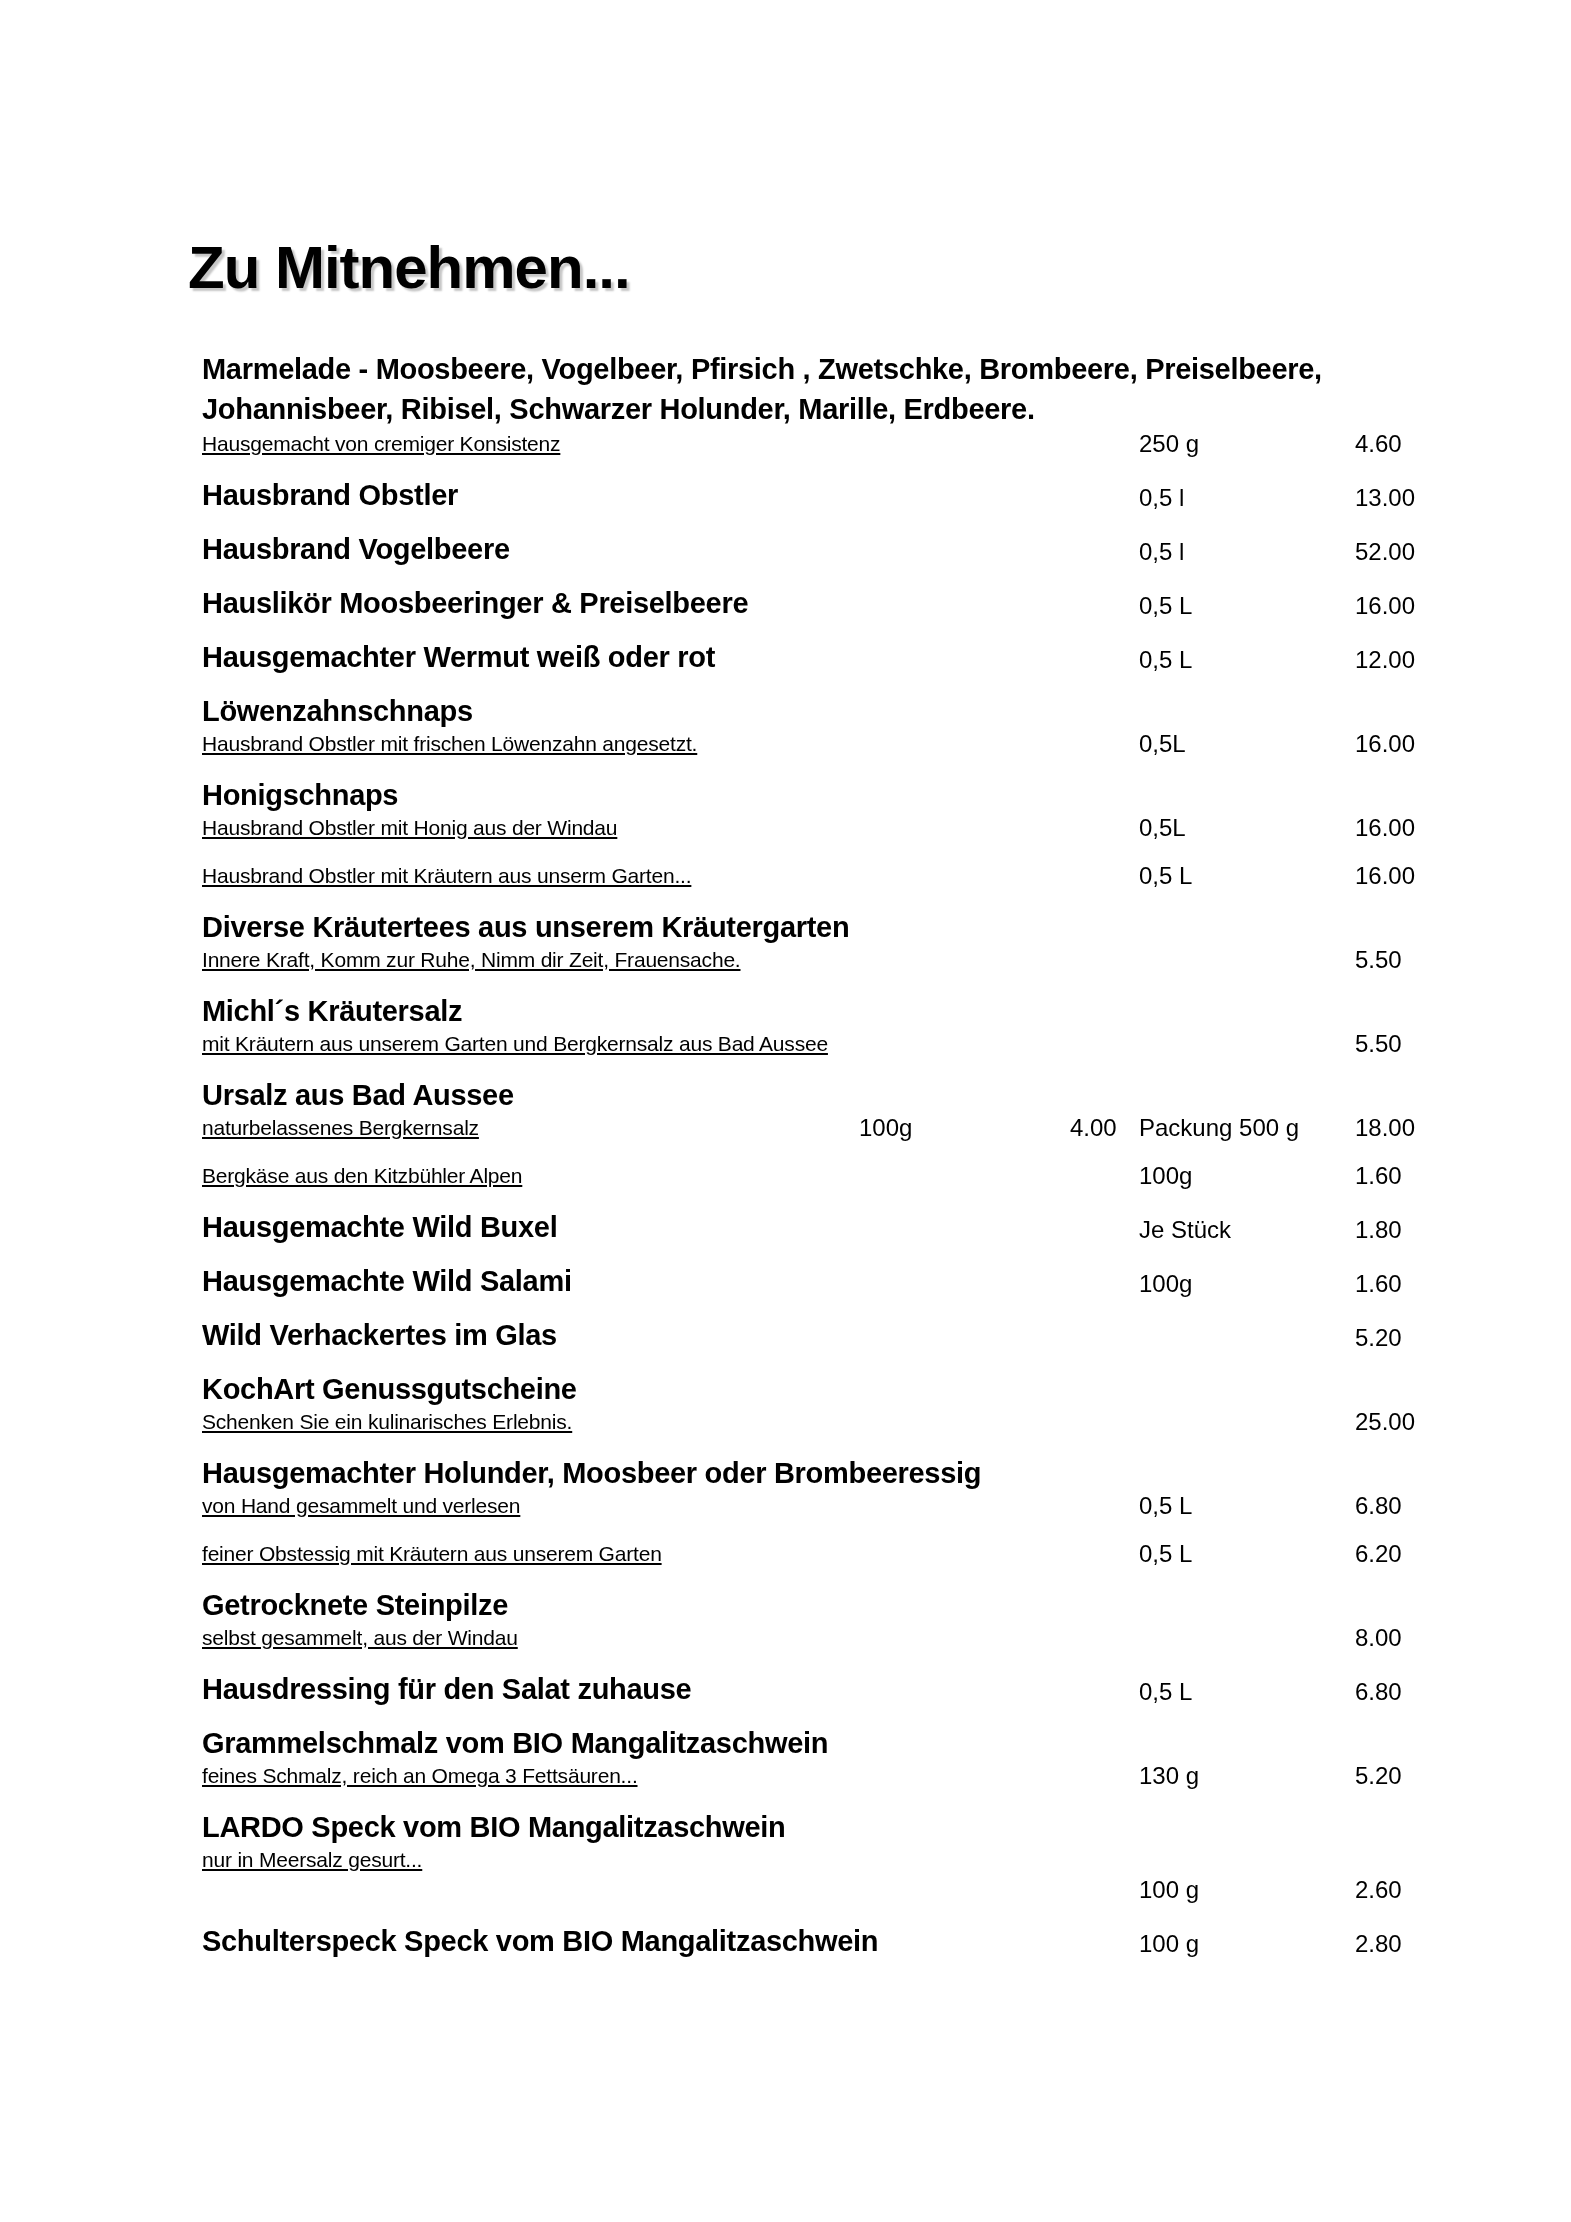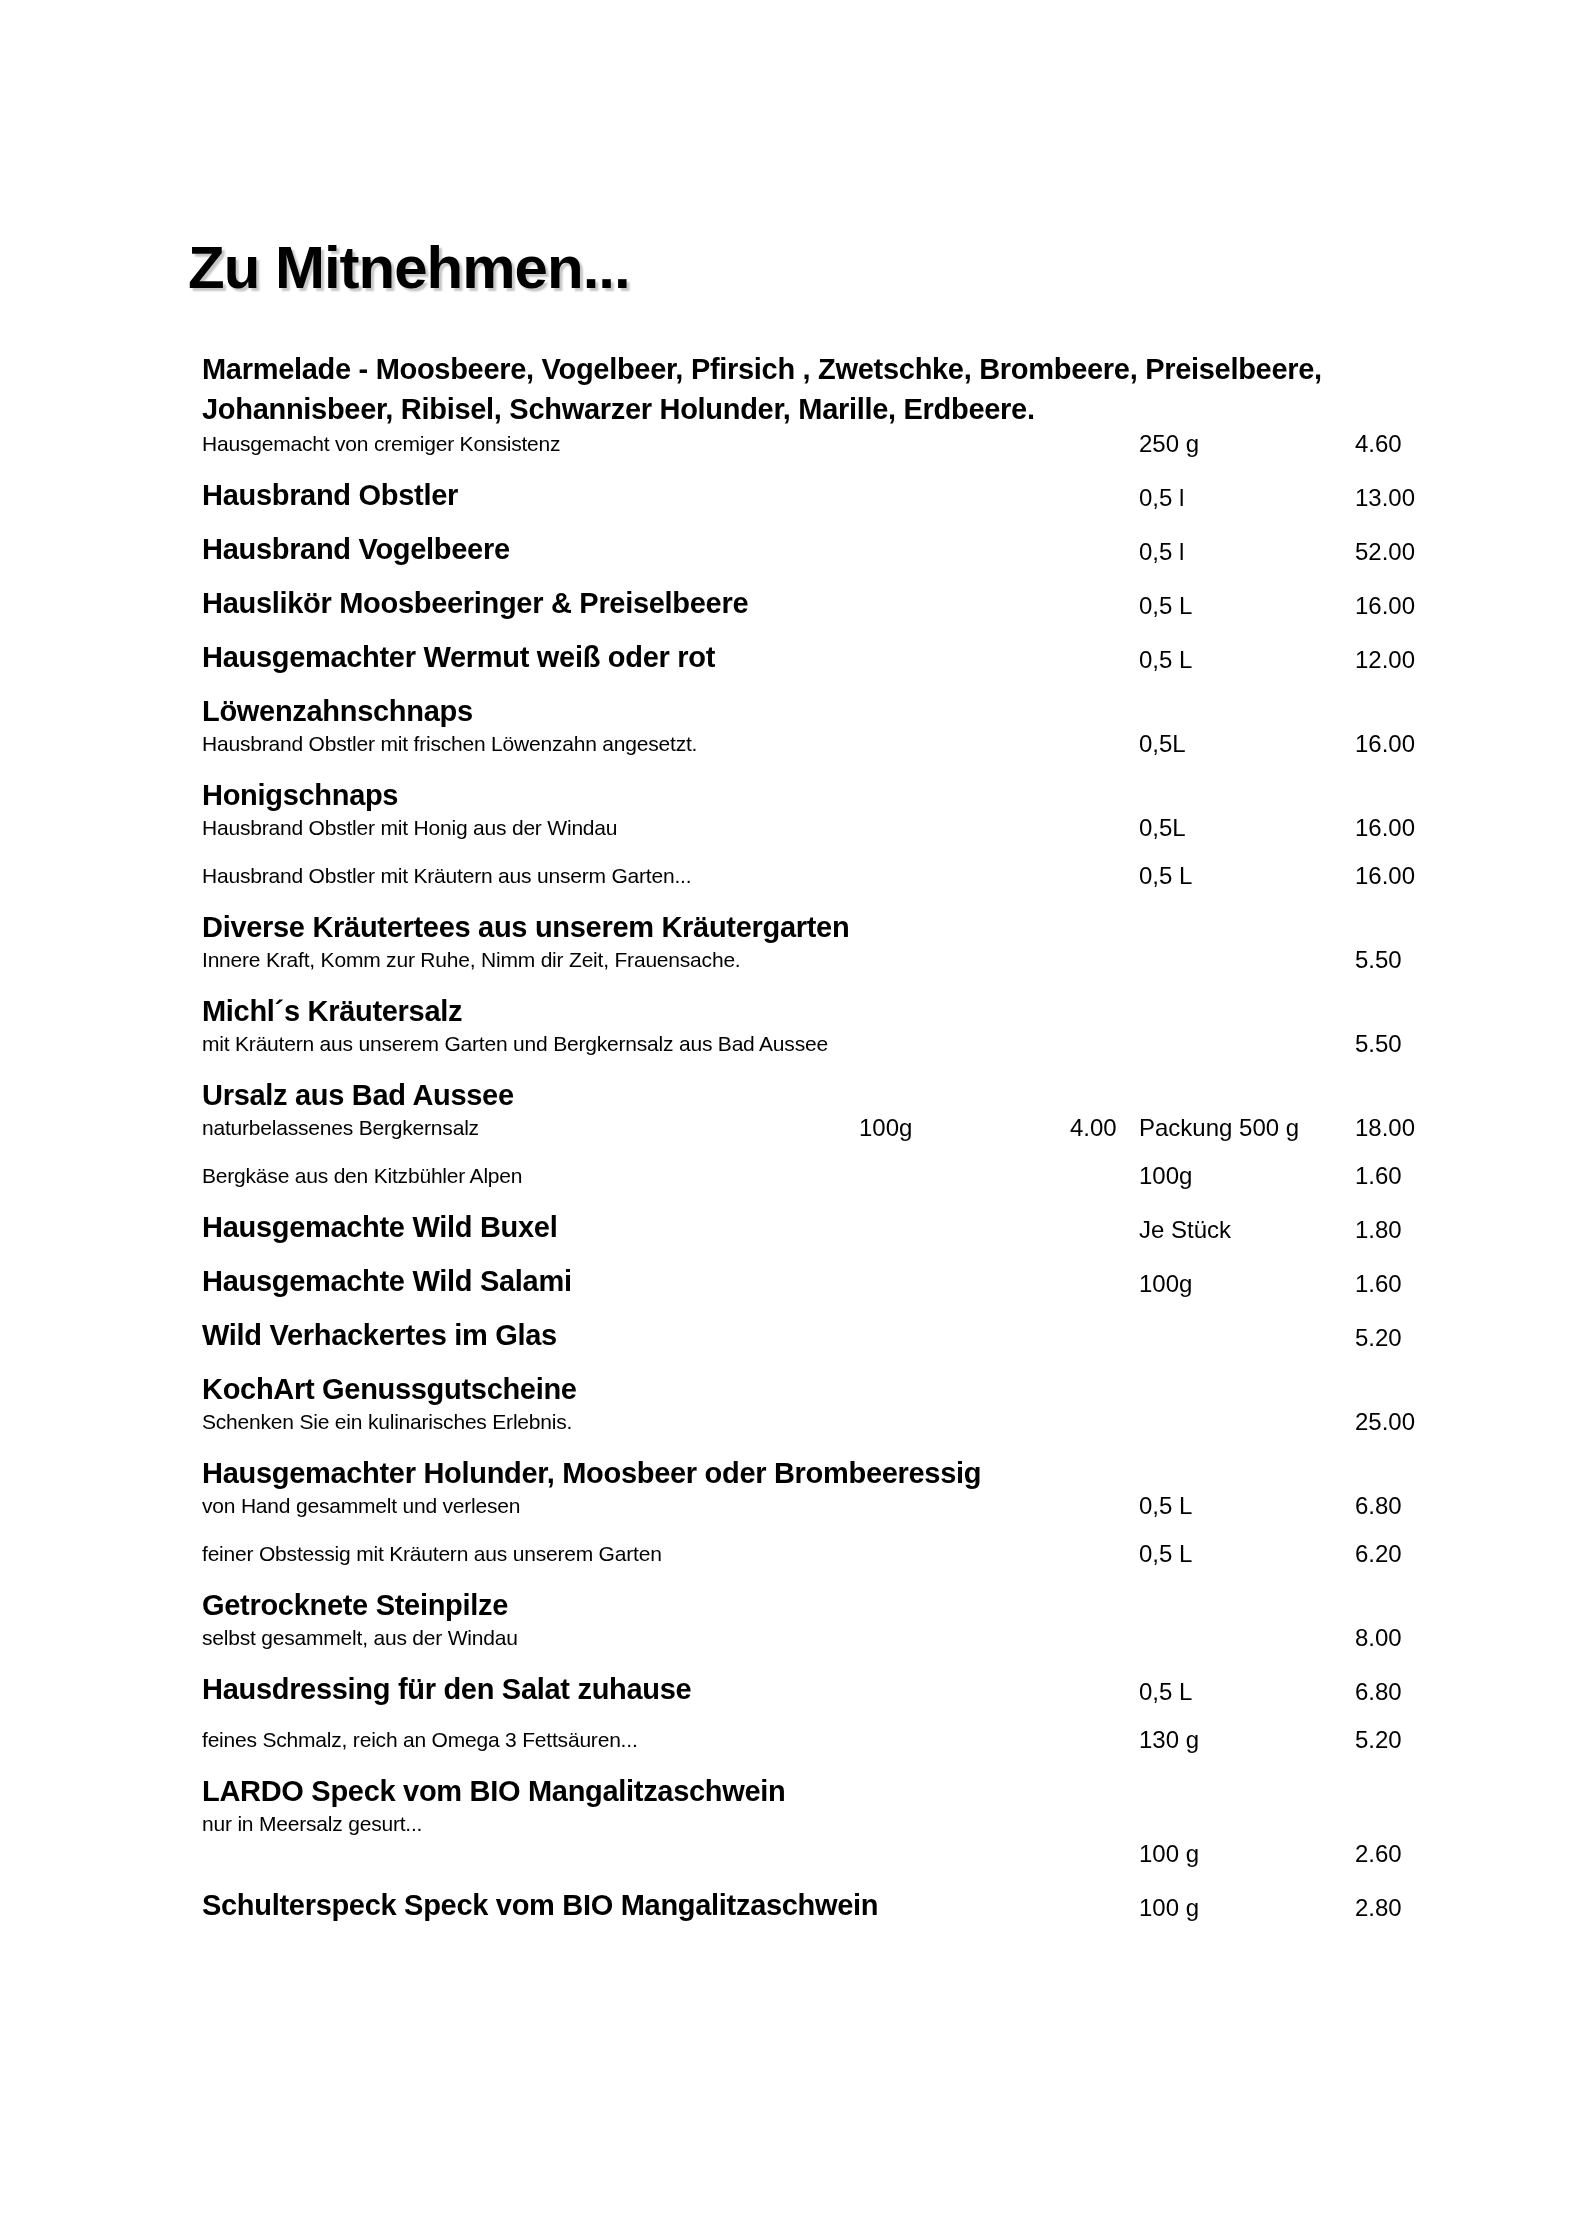--- a/index.html
+++ b/index.html
@@ -42,20 +42,21 @@
   }
   .title-line.multi {
     line-height: 40px;
     white-space: normal;
   }
   .desc-line, .extra-line {
     font-size: 21px;
     line-height: 30px;
     letter-spacing: -0.2px;
     font-weight: 400;
+    text-decoration: underline;
   }
   .extra-line { min-height: 30px; }
   .cell {
     position: absolute;
     bottom: 0;
     font-size: 24px;
     line-height: 30px;
     font-weight: 400;
     letter-spacing: 0;
     white-space: nowrap;
@@ -266,20 +267,26 @@
       <div class="item">
     <div>
 
     <div class="line title-line">
         <span>Hausdressing für den Salat zuhause</span>
       <span class="cell unit">0,5 L</span><span class="cell price">6.80</span></div>
         </div>
 
   </div>
       <div class="item">
+    <div>
+
+    <div class="line title-line">
+        <span>Grammelschmalz vom BIO Mangalitzaschwein</span>
+      </div>
+        </div>
     <div class="line desc-line">
       <span>feines Schmalz, reich an Omega 3 Fettsäuren...</span>
     <span class="cell unit">130 g</span><span class="cell price">5.20</span></div>
 
   </div>
       <div class="item">
     <div>
 
     <div class="line title-line">
         <span>LARDO Speck vom BIO Mangalitzaschwein</span>

